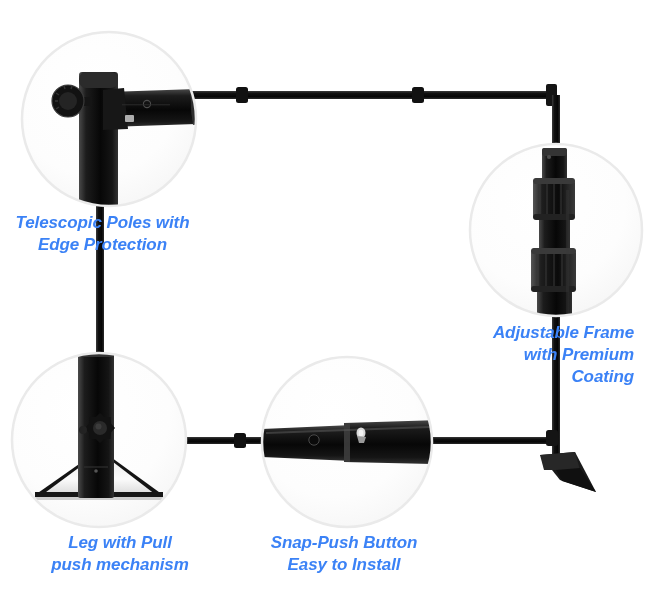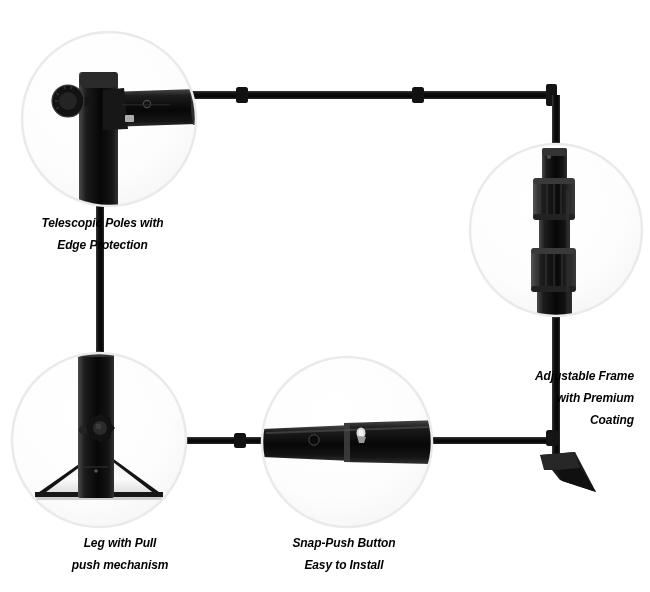--- a/index.html
+++ b/index.html
@@ -22,38 +22,37 @@
     left: 0;
     top: 0;
     width: 650px;
     height: 592px;
   }
   .caption {
     position: absolute;
     font-family: "Liberation Sans", sans-serif;
     font-weight: bold;
     font-style: italic;
-    font-size: 12px;
+    font-size: 17px;
     line-height: 22px;
-    color: #000000;
+    color: #3b82f6;
     letter-spacing: -0.1px;
     white-space: pre-line;
   }
   #cap-telescopic {
     left: 0px;
     top: 212px;
     width: 205px;
     text-align: center;
   }
   #cap-adjustable {
     left: 418px;
     top: 322px;
     width: 216px;
     text-align: right;
-    margin-top: 43px;
   }
   #cap-leg {
     left: 0px;
     top: 532px;
     width: 208px;
     text-align: center;
     margin-left: 16px;
   }
   #cap-snap {
     left: 238px;

